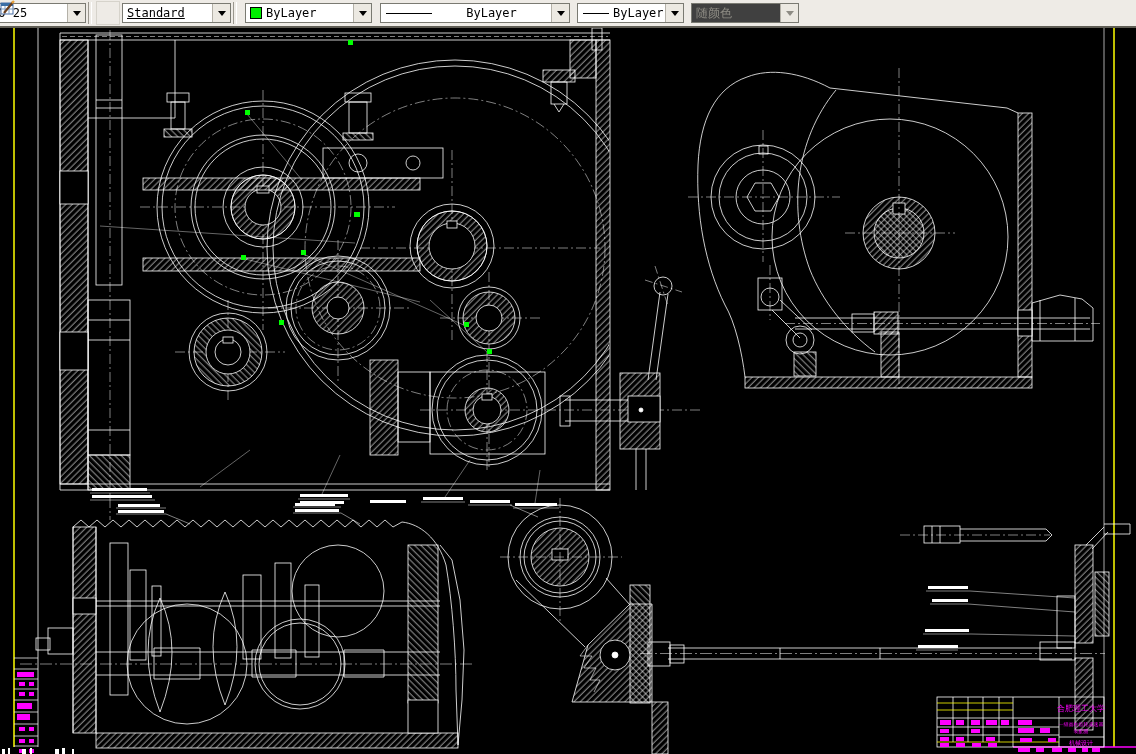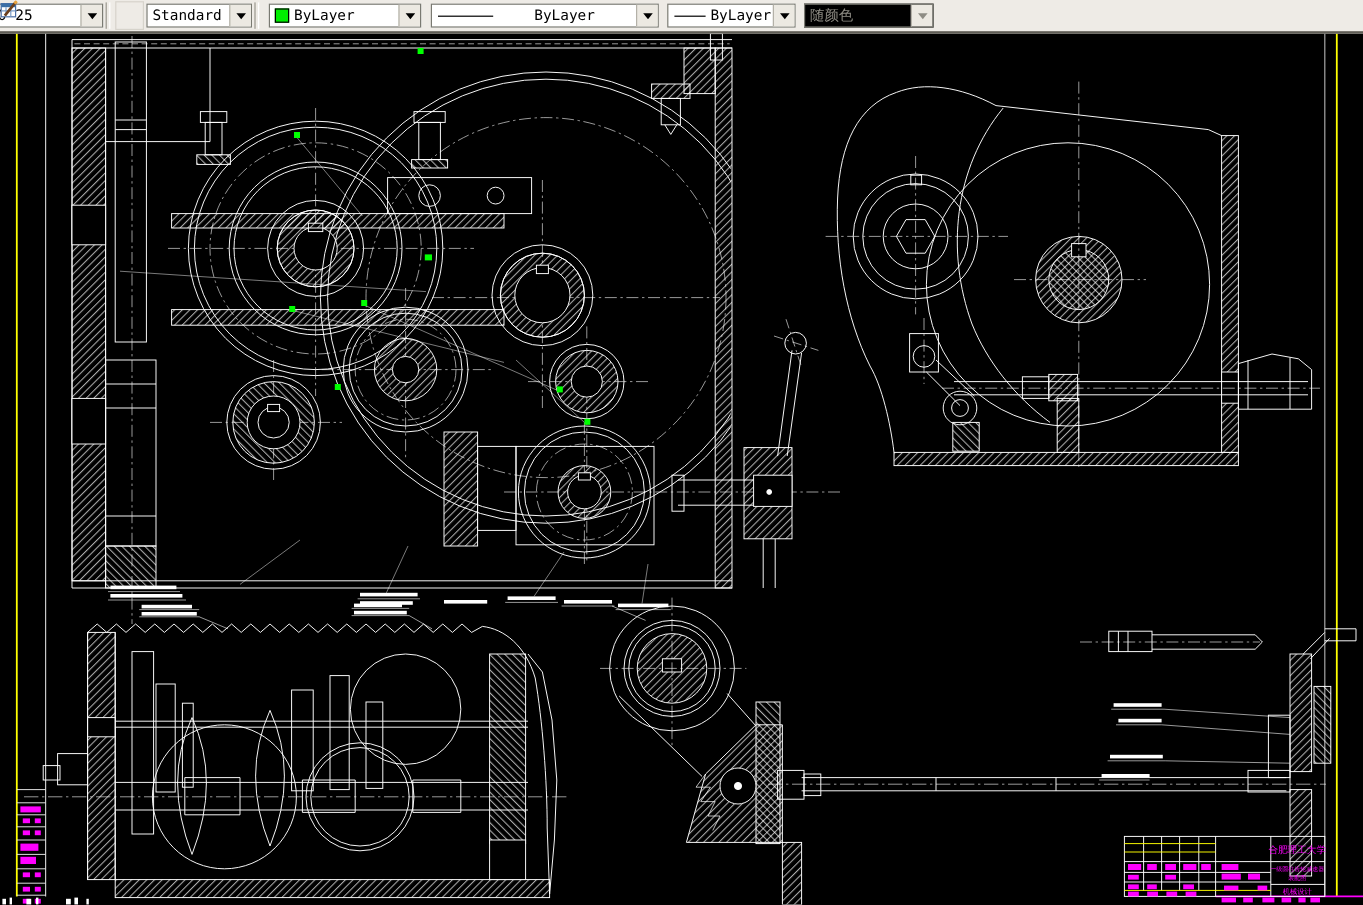--- a/index.html
+++ b/index.html
@@ -8,21 +8,21 @@
   
   .toolbar{position:absolute;top:0;left:0;width:1136px;height:26px;background:#eeebe6;
     border-bottom:2px solid #5f5d55;display:flex;align-items:center;overflow:hidden;z-index:5;}
   .combo{display:flex;align-items:center;height:20px;background:#fff;border:1px solid #7a7a72;
     box-sizing:border-box;font-family:"DejaVu Sans Mono",monospace;font-size:12px;color:#000;}
   .combo .val{flex:1;padding:0 4px;white-space:nowrap;overflow:hidden;}
   .combo .arrowbtn{width:17px;height:18px;background:#ece9e2;border-left:1px solid #b4b1a8;
     display:flex;align-items:center;justify-content:center;}
   .tri{width:0;height:0;border-left:4px solid transparent;border-right:4px solid transparent;
     border-top:5px solid #000;}
-  .combo.disabled{background:#000000;color:#8e8c84;}
+  .combo.disabled{background:#404040;color:#8e8c84;}
   .combo.disabled .tri{border-top-color:#8e8c84;}
   .sep{width:2px;height:22px;border-left:1px solid #9a978e;border-right:1px solid #fff;margin:0 2px;}
   .iconbtn{width:22px;height:22px;display:flex;align-items:center;justify-content:center;
     border:1px solid #d6d3cb;background:#eeebe6;}
   .swatch{width:10px;height:10px;margin-left:4px;border:1px solid #000;}
   .lineglyph{height:1px;background:#000;margin-left:5px;}
   svg{position:absolute;top:0;left:0;}
   text.mg{fill:#ff00ff;font-family:"DejaVu Sans",sans-serif;}
 </style>
 </head>
@@ -42,21 +42,21 @@
       <svg width="16" height="16">
         <rect x="1" y="3" width="12" height="11" fill="#fff" stroke="#4a6fa5"></rect>
         <rect x="1" y="3" width="12" height="3" fill="#3a6ea5"></rect>
         <line x1="1" y1="9" x2="13" y2="9" stroke="#7a9cc6"></line>
           <line x1="5" y1="6" x2="5" y2="14" stroke="#7a9cc6"></line>
         <line x1="9" y1="6" x2="9" y2="14" stroke="#7a9cc6"></line>
         <line x1="4" y1="13" x2="13" y2="2" stroke="#6b3f1d" stroke-width="2.2"></line>
         <line x1="12" y1="3" x2="14" y2="1" stroke="#e8a33d" stroke-width="2.4"></line>
       </svg>
     </div>
-    <div class="combo" style="margin-left:2px;width:88px;">
+    <div class="combo" style="margin-left:2px;width:109px;text-decoration:underline;">
       <span class="val">Standard</span>
       <span class="arrowbtn">
           <span class="tri"></span>
         </span>
     </div>
     <div class="sep"></div>
     <div class="combo" style="margin-left:6px;width:127px;">
       <span class="swatch" style="background:#00ef00;"></span>
       <span class="val">ByLayer</span>
       <span class="arrowbtn">

